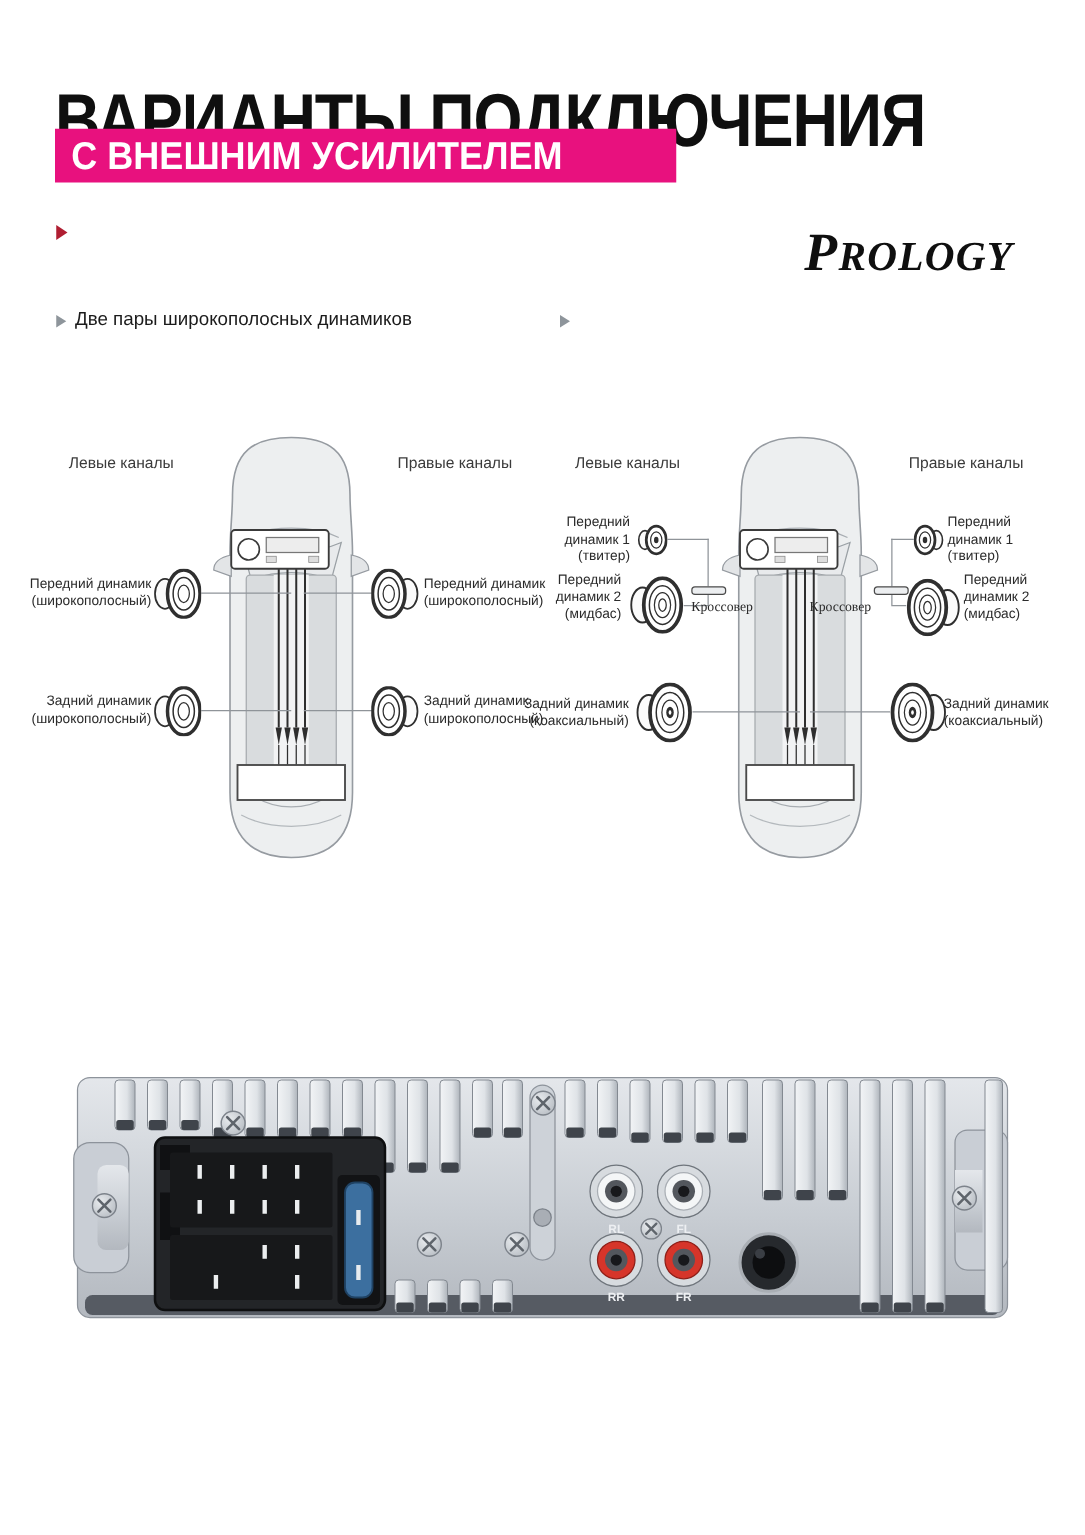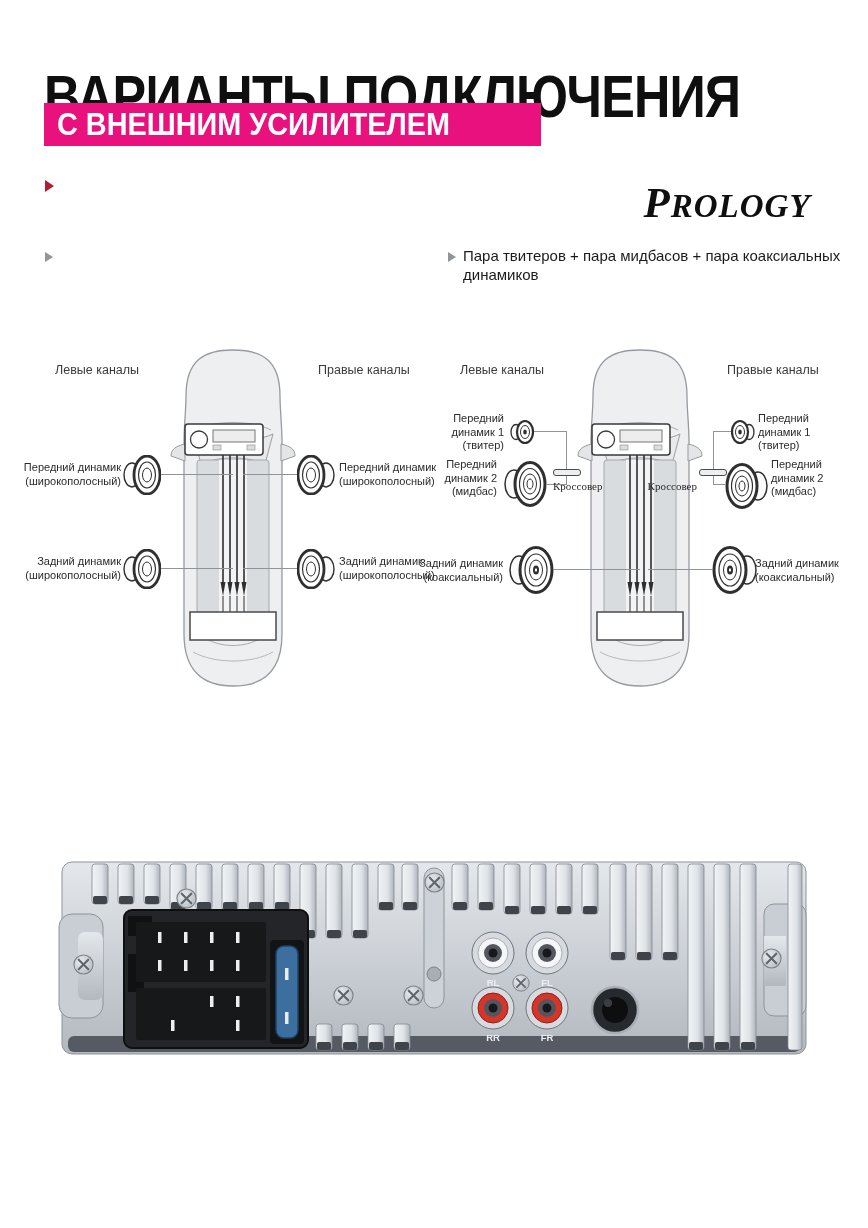--- a/index.html
+++ b/index.html
@@ -128,22 +128,22 @@
 <div class="page">
 
   <h1 class="main-title">ВАРИАНТЫ ПОДКЛЮЧЕНИЯ</h1>
   <div class="banner">
     <span>С ВНЕШНИМ УСИЛИТЕЛЕМ</span>
   </div>
   <span class="tri red" style="left:45px;top:180px"></span>
   <div class="brand-logo">PROLOGY</div>
 
   <span class="tri gray" style="left:45px;top:252px"></span>
+  <div class="colhead" style="left:60px;top:246px;width:370px">Две пары широкополосных динамиков</div>
   <span class="tri gray" style="left:448px;top:252px"></span>
-  <div class="colhead" style="left:463px;top:246px;width:400px">Пара твитеров + пара мидбасов + пара коаксиальных динамиков</div>
 
   <div class="chan" style="left:55px;top:363px">Левые каналы</div>
   <div class="chan" style="left:318px;top:363px">Правые каналы</div>
 
   <svg class="car" style="left:159px;top:344px" width="148" height="348" viewBox="0 0 148 348">
       <use href="#sym-car"></use>
     </svg>
 
   <div class="hline" style="left:161px;top:474px;width:72px"></div>
   <div class="hline" style="left:243px;top:474px;width:56px"></div>

